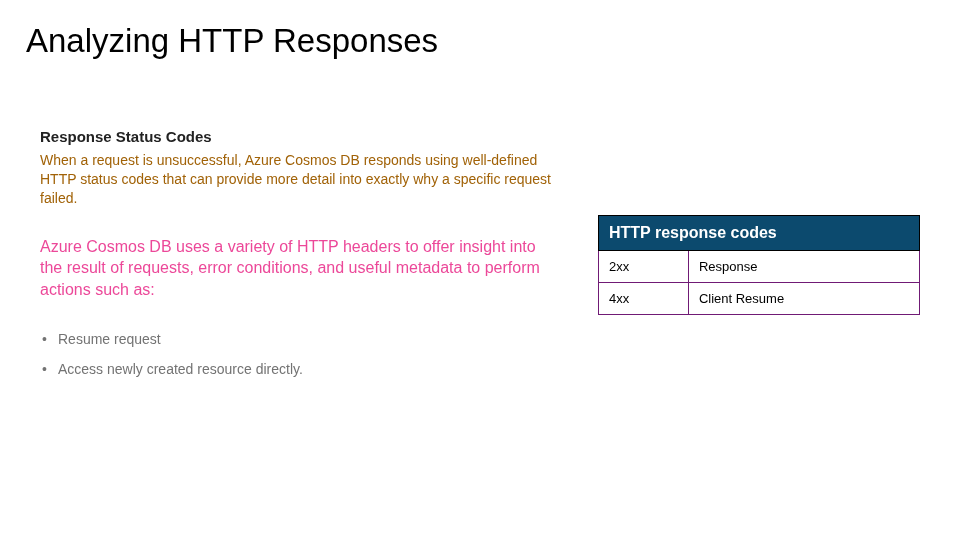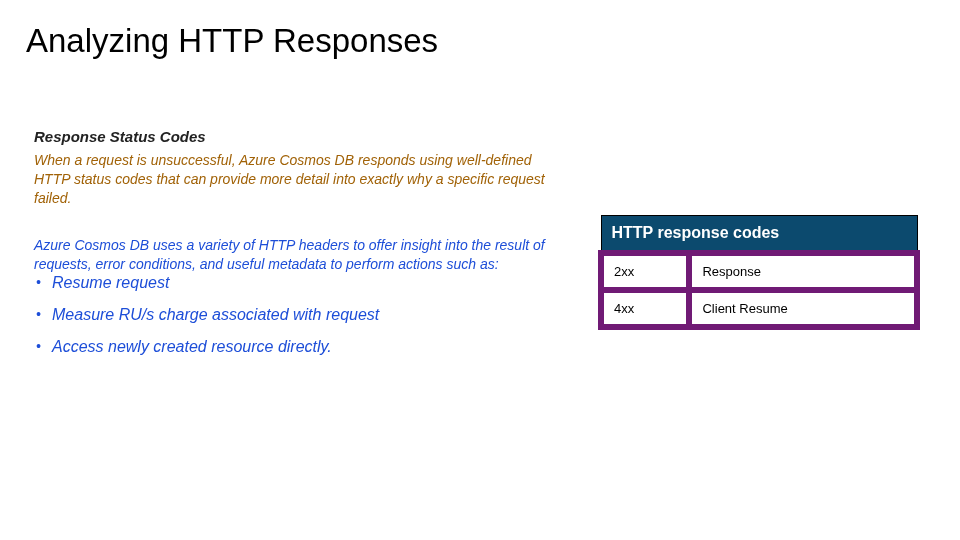--- a/index.html
+++ b/index.html
@@ -1,48 +1,47 @@
 <!DOCTYPE html>
 <html><head>
 <meta charset="utf-8">
 <style>
   * { margin: 0; padding: 0; box-sizing: border-box; }
   html, body { width: 960px; height: 540px; background: #ffffff; font-family: "Segoe UI", Arial, sans-serif; color: #000; }
   .slide { width: 960px; height: 472px; position: relative; }
   .title { font-size: 33px; font-weight: 400; letter-spacing: 0px; padding: 22px 0 0 26px; }
-  .content { position: absolute; top: 128px; left: 34px; width: 520px; font-style: italic; }
+  .content { position: absolute; top: 128px; left: 40px; width: 520px; }
   .subhead { font-size: 15px; font-weight: 700; color: #222; margin-bottom: 6px; }
   .para { font-size: 14px; line-height: 1.35; color: #a16207; margin-bottom: 28px; }
-  .para2 { font-size: 14px; line-height: 1.35; color: #1d4ed8; margin-bottom: 1px; }
+  .para2 { font-size: 16px; line-height: 1.35; color: #ec4899; margin-bottom: 31px; }
   ul.bullets { list-style: none; padding-left: 2px; }
-  ul.bullets li { font-size: 16px; color: #1d4ed8; margin-bottom: 14px; position: relative; padding-left: 16px; }
+  ul.bullets li { font-size: 14px; color: #737373; margin-bottom: 14px; position: relative; padding-left: 16px; }
   ul.bullets li::before { content: "•"; position: absolute; left: 0; top: 0; font-size: 14px; }
   .table-wrap { position: absolute; top: 215px; left: 598px; width: 322px; }
   table { width: 100%; border-collapse: collapse; }
   th { background: #0c4a6e; color: #ffffff; font-size: 16px; font-weight: 700; text-align: left; padding: 8px 10px; border: 1px solid #000; }
-  td { font-size: 13px; padding: 8px 10px; border: 6px solid #701a75; background: #ffffff; }
+  td { font-size: 13px; padding: 8px 10px; border: 1px solid #701a75; background: #ffffff; }
   td.code-col { width: 28%; }
 </style>
 </head>
 <body>
 
 <div class="slide">
 
   <h1 class="title">Analyzing HTTP Responses</h1>
 
   <div class="content">
 
     <div class="subhead">Response Status Codes</div>
     <div class="para">When a request is unsuccessful, Azure Cosmos DB responds using well-defined HTTP status codes that can provide more detail into exactly why a specific request failed.</div>
 
     <div class="para2">Azure Cosmos DB uses a variety of HTTP headers to offer insight into the result of requests, error conditions, and useful metadata to perform actions such as:</div>
 
     <ul class="bullets">
       <li>Resume request</li>
-      <li>Measure RU/s charge associated with request</li>
       <li>Access newly created resource directly.</li>
     </ul>
 
   </div>
 
   <div class="table-wrap">
     <table>
       <thead>
         <tr>
           <th colspan="2">HTTP response codes</th>

